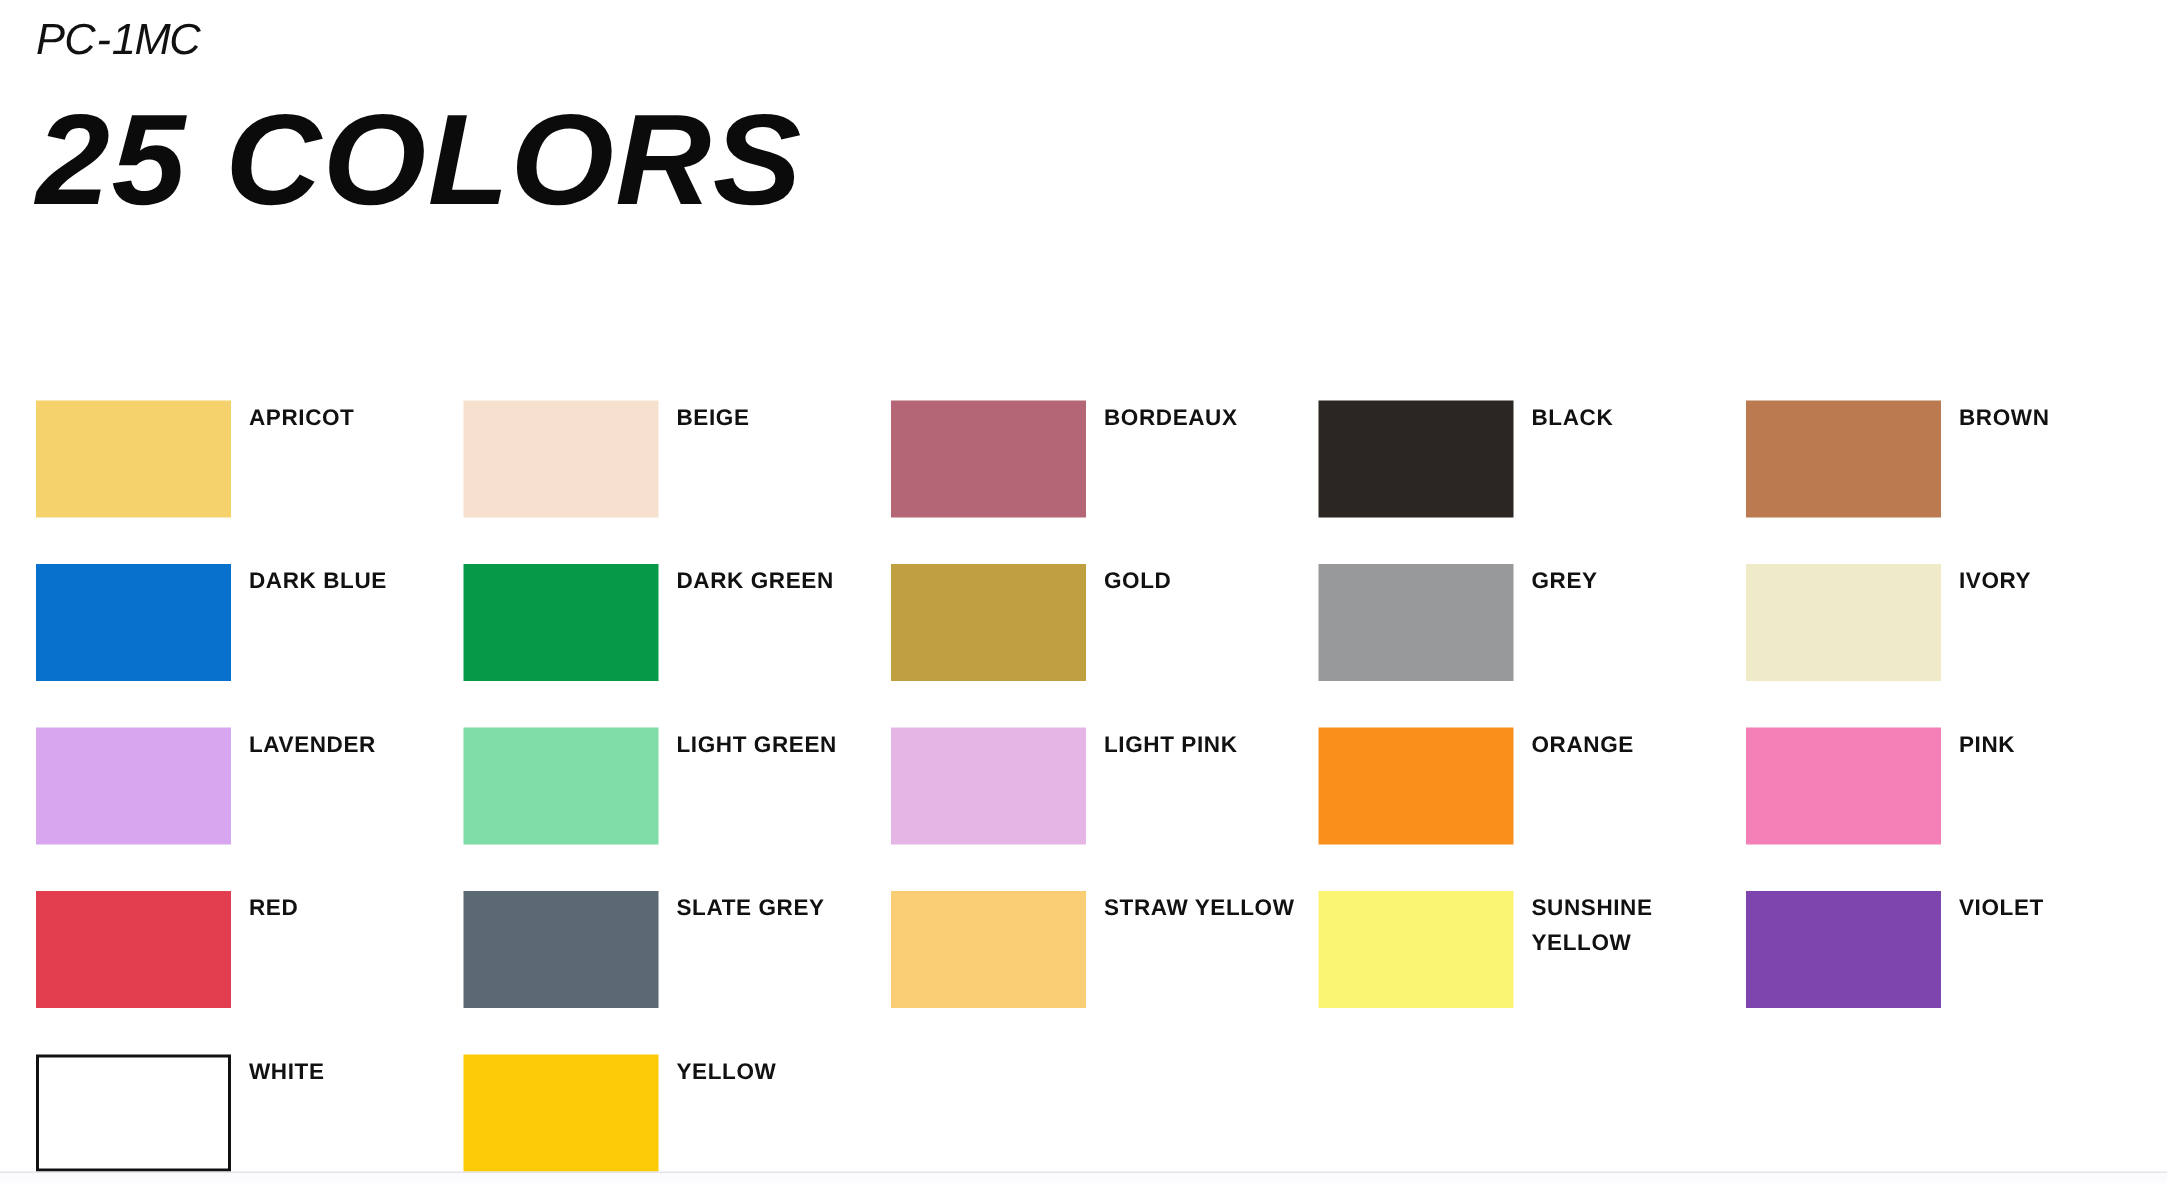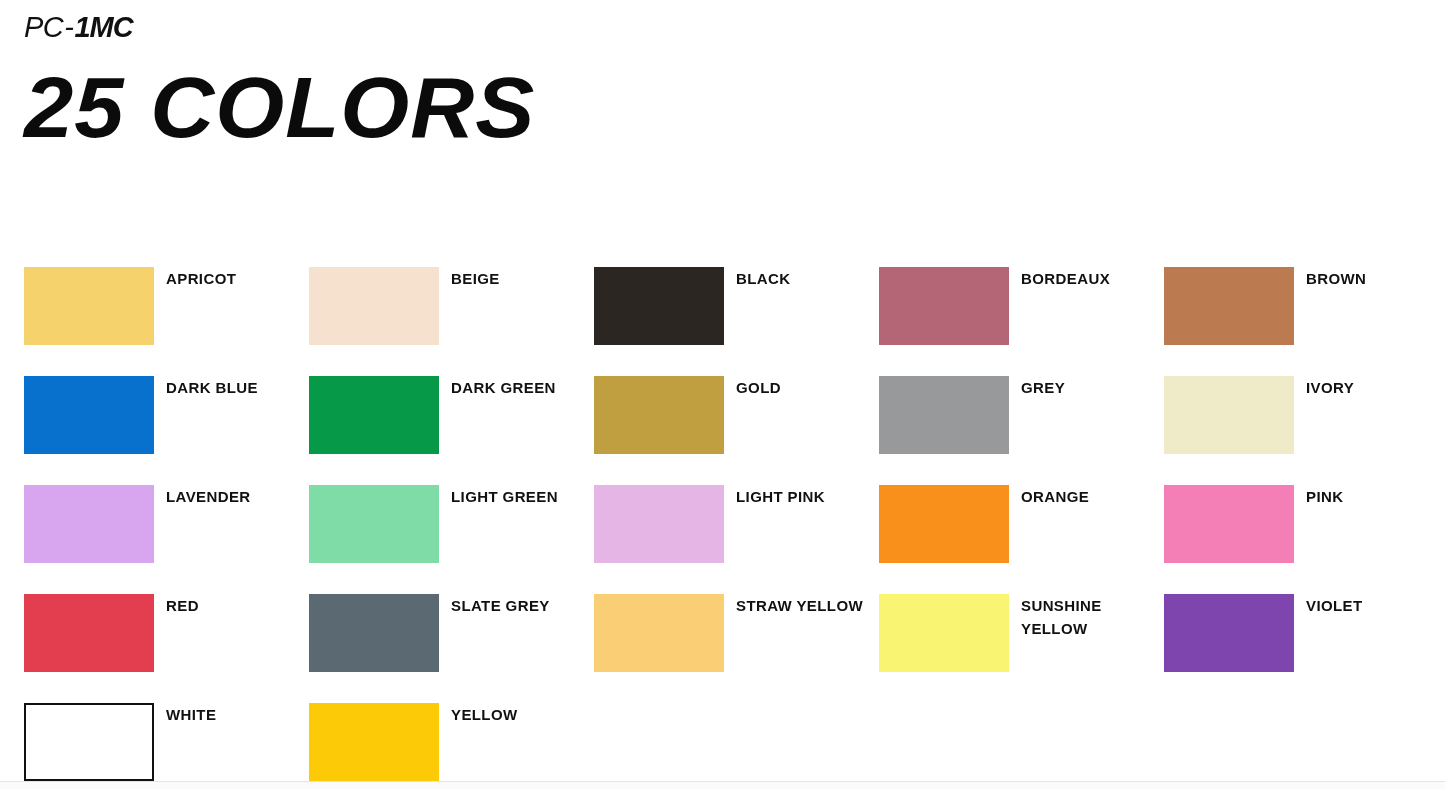--- a/index.html
+++ b/index.html
@@ -36,21 +36,21 @@
     white-space: nowrap;
   }
   #sku-line .sku-prefix {
     font-weight: 400;
   }
   #sku-line .sku-dash {
     font-weight: 400;
     padding: 0 1px;
   }
   #sku-line .sku-code {
-    font-weight: 700;
+    font-weight: 400;
     letter-spacing: -1px;
   }
   #main-title {
     font-family: "Liberation Sans", sans-serif;
     font-size: 86px;
     line-height: 86px;
     font-style: italic;
     font-weight: 700;
     letter-spacing: 1px;
     color: #0b0b0b;
@@ -127,28 +127,28 @@
 <div id="swatch-grid">
     <div class="swatch-cell">
       <div class="swatch-chip" style="background: rgb(245, 210, 107);"></div>
       <div class="swatch-label">APRICOT</div>
     </div>
     <div class="swatch-cell">
       <div class="swatch-chip" style="background: rgb(246, 225, 207);"></div>
       <div class="swatch-label">BEIGE</div>
     </div>
     <div class="swatch-cell">
+      <div class="swatch-chip" style="background: rgb(180, 102, 119);"></div>
+      <div class="swatch-label">BORDEAUX</div>
+    </div>
+    <div class="swatch-cell">
       <div class="swatch-chip" style="background: rgb(43, 38, 33);"></div>
       <div class="swatch-label">BLACK</div>
     </div>
     <div class="swatch-cell">
-      <div class="swatch-chip" style="background: rgb(180, 102, 119);"></div>
-      <div class="swatch-label">BORDEAUX</div>
-    </div>
-    <div class="swatch-cell">
       <div class="swatch-chip" style="background: rgb(188, 122, 81);"></div>
       <div class="swatch-label">BROWN</div>
     </div>
     <div class="swatch-cell">
       <div class="swatch-chip" style="background: rgb(8, 113, 206);"></div>
       <div class="swatch-label">DARK BLUE</div>
     </div>
     <div class="swatch-cell">
       <div class="swatch-chip" style="background: rgb(5, 153, 72);"></div>
       <div class="swatch-label">DARK GREEN</div>

